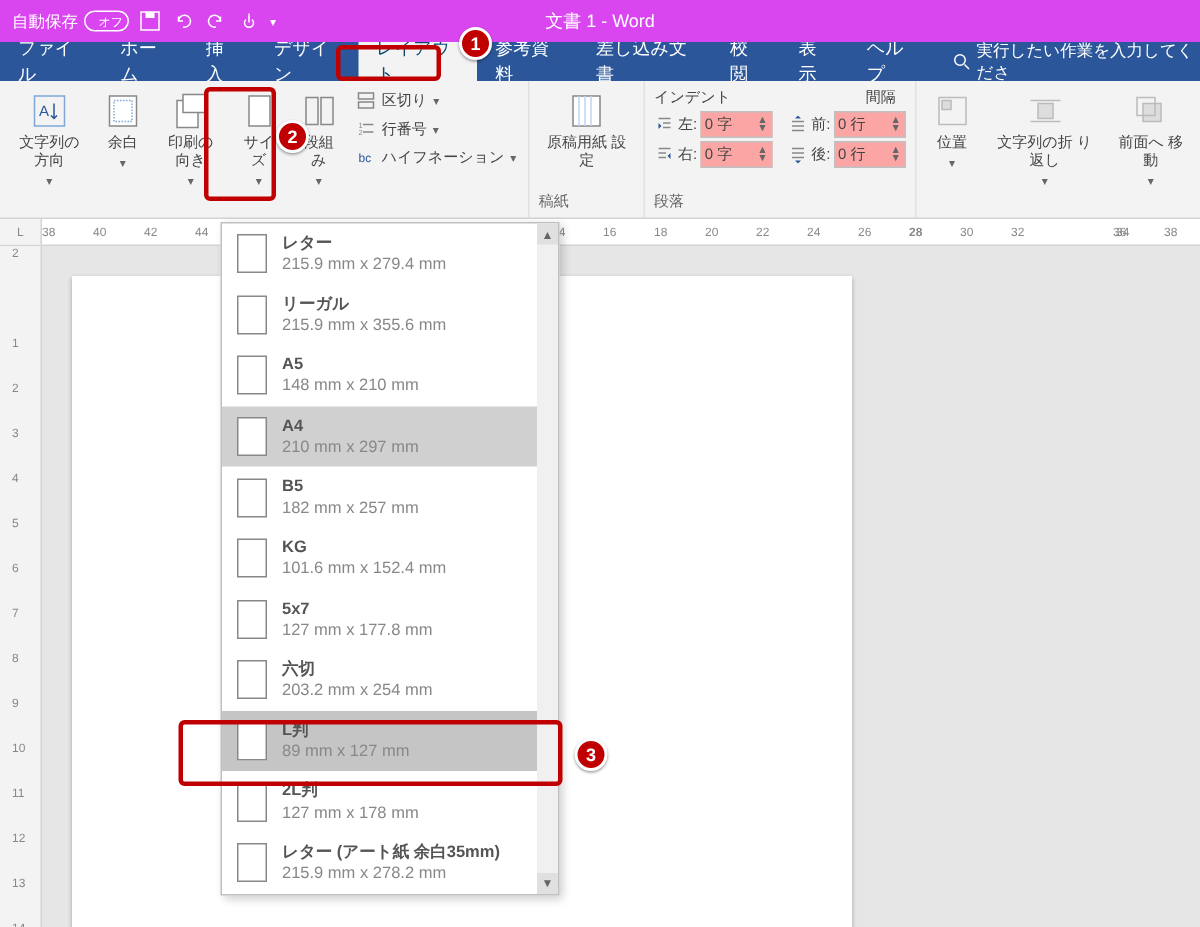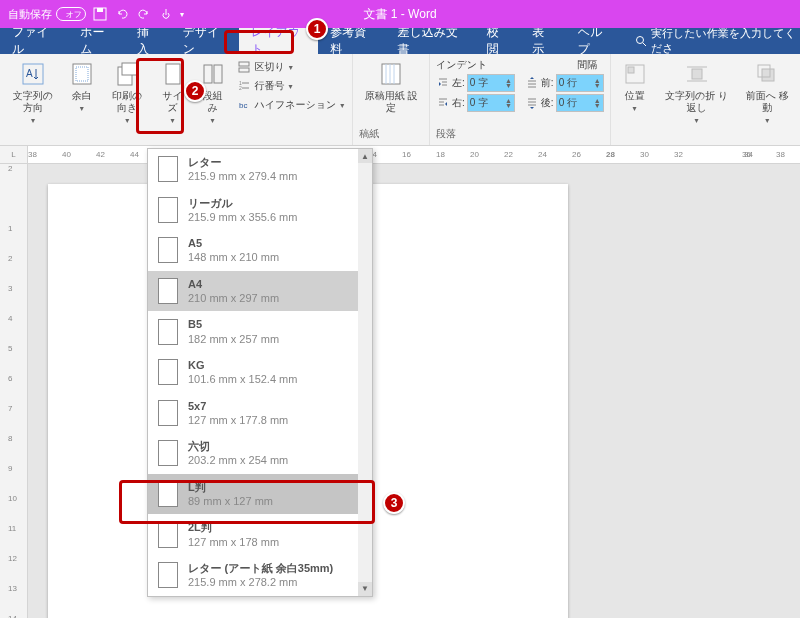--- a/index.html
+++ b/index.html
@@ -7,36 +7,36 @@
 
 .titlebar { background: #d946ef; color: #fff; height: 28px; display: flex; align-items: center; font-size: 11px; position: relative; }
 .titlebar .left { display: flex; align-items: center; gap: 6px; padding-left: 8px; }
 .autosave { display: flex; align-items: center; gap: 4px; }
 .toggle { width: 30px; height: 14px; border: 1px solid #fff; border-radius: 8px; display: flex; align-items: center; justify-content: flex-end; padding: 1px; }
 .qat-icon { width: 16px; height: 16px; display: inline-flex; align-items: center; justify-content: center; color: #fff; }
 .titlebar .center { position: absolute; left: 50%; transform: translateX(-50%); font-size: 12px; }
 
 .tabs { background: #2b579a; color: #fff; height: 26px; display: flex; align-items: stretch; font-size: 12px; }
 .tab { padding: 0 12px; display: flex; align-items: center; cursor: pointer; }
-.tab.active { background: #f3f3f3; color: #8b5cf6; }
+.tab.active { background: #f3f3f3; color: #0c4a6e; }
 .search { display: flex; align-items: center; gap: 4px; padding-left: 12px; }
 
 .ribbon { background: #f3f3f3; border-bottom: 1px solid #d4d4d4; height: 92px; display: flex; position: relative; }
 .group { display: flex; flex-direction: column; justify-content: space-between; border-right: 1px solid #e1e1e1; padding: 4px 6px 2px 6px; }
 .group-body { display: flex; gap: 4px; align-items: flex-start; }
 .group-label { font-size: 10px; color: #666; padding-bottom: 2px; }
 .big-btn { display: flex; flex-direction: column; align-items: center; gap: 2px; font-size: 10px; color: #444; padding: 2px 4px; min-width: 36px; }
 .big-btn .icon { width: 28px; height: 28px; display: flex; align-items: center; justify-content: center; }
 .big-btn .label { line-height: 1.2; text-align: center; }
 .small-row { font-size: 10px; color: #444; display: flex; align-items: center; gap: 4px; padding: 2px 2px; white-space: nowrap; }
 .small-icon { width: 14px; height: 14px; display: inline-flex; align-items: center; justify-content: center; }
 .v-stack { display: flex; flex-direction: column; gap: 1px; }
 .dd { font-size: 8px; color: #666; }
 .indent-row { display:flex; align-items:center; gap:2px; font-size:10px; color:#444; }
-.spinner { width:48px; height:18px; border:1px solid #c0c0c0; background:#7dd3fc; display:flex; align-items:center; justify-content:space-between; padding:0 2px; font-size:10px; }
+.spinner { width:48px; height:18px; border:1px solid #c0c0c0; background:#fca5a5; display:flex; align-items:center; justify-content:space-between; padding:0 2px; font-size:10px; }
 .spin-arrows { display:flex; flex-direction:column; line-height:5px; font-size:7px; color:#666; }
 
 .ruler-h { height: 18px; background: #fff; border-bottom: 1px solid #d4d4d4; position: relative; font-size: 8px; color: #888; display:flex; }
 .ruler-h .left-pad { width: 28px; background:#f3f3f3; border-right:1px solid #d4d4d4; display:flex; align-items:center; justify-content:center; }
 .ruler-ticks { position:relative; flex:1; }
 .tick { position:absolute; top:4px; }
 
 .workspace { display:flex; height: calc(618px - 28px - 26px - 92px - 18px); }
 .ruler-v { width: 28px; background:#f3f3f3; border-right:1px solid #d4d4d4; position:relative; }
 .vtick { position:absolute; left:8px; font-size:8px; color:#888; }

